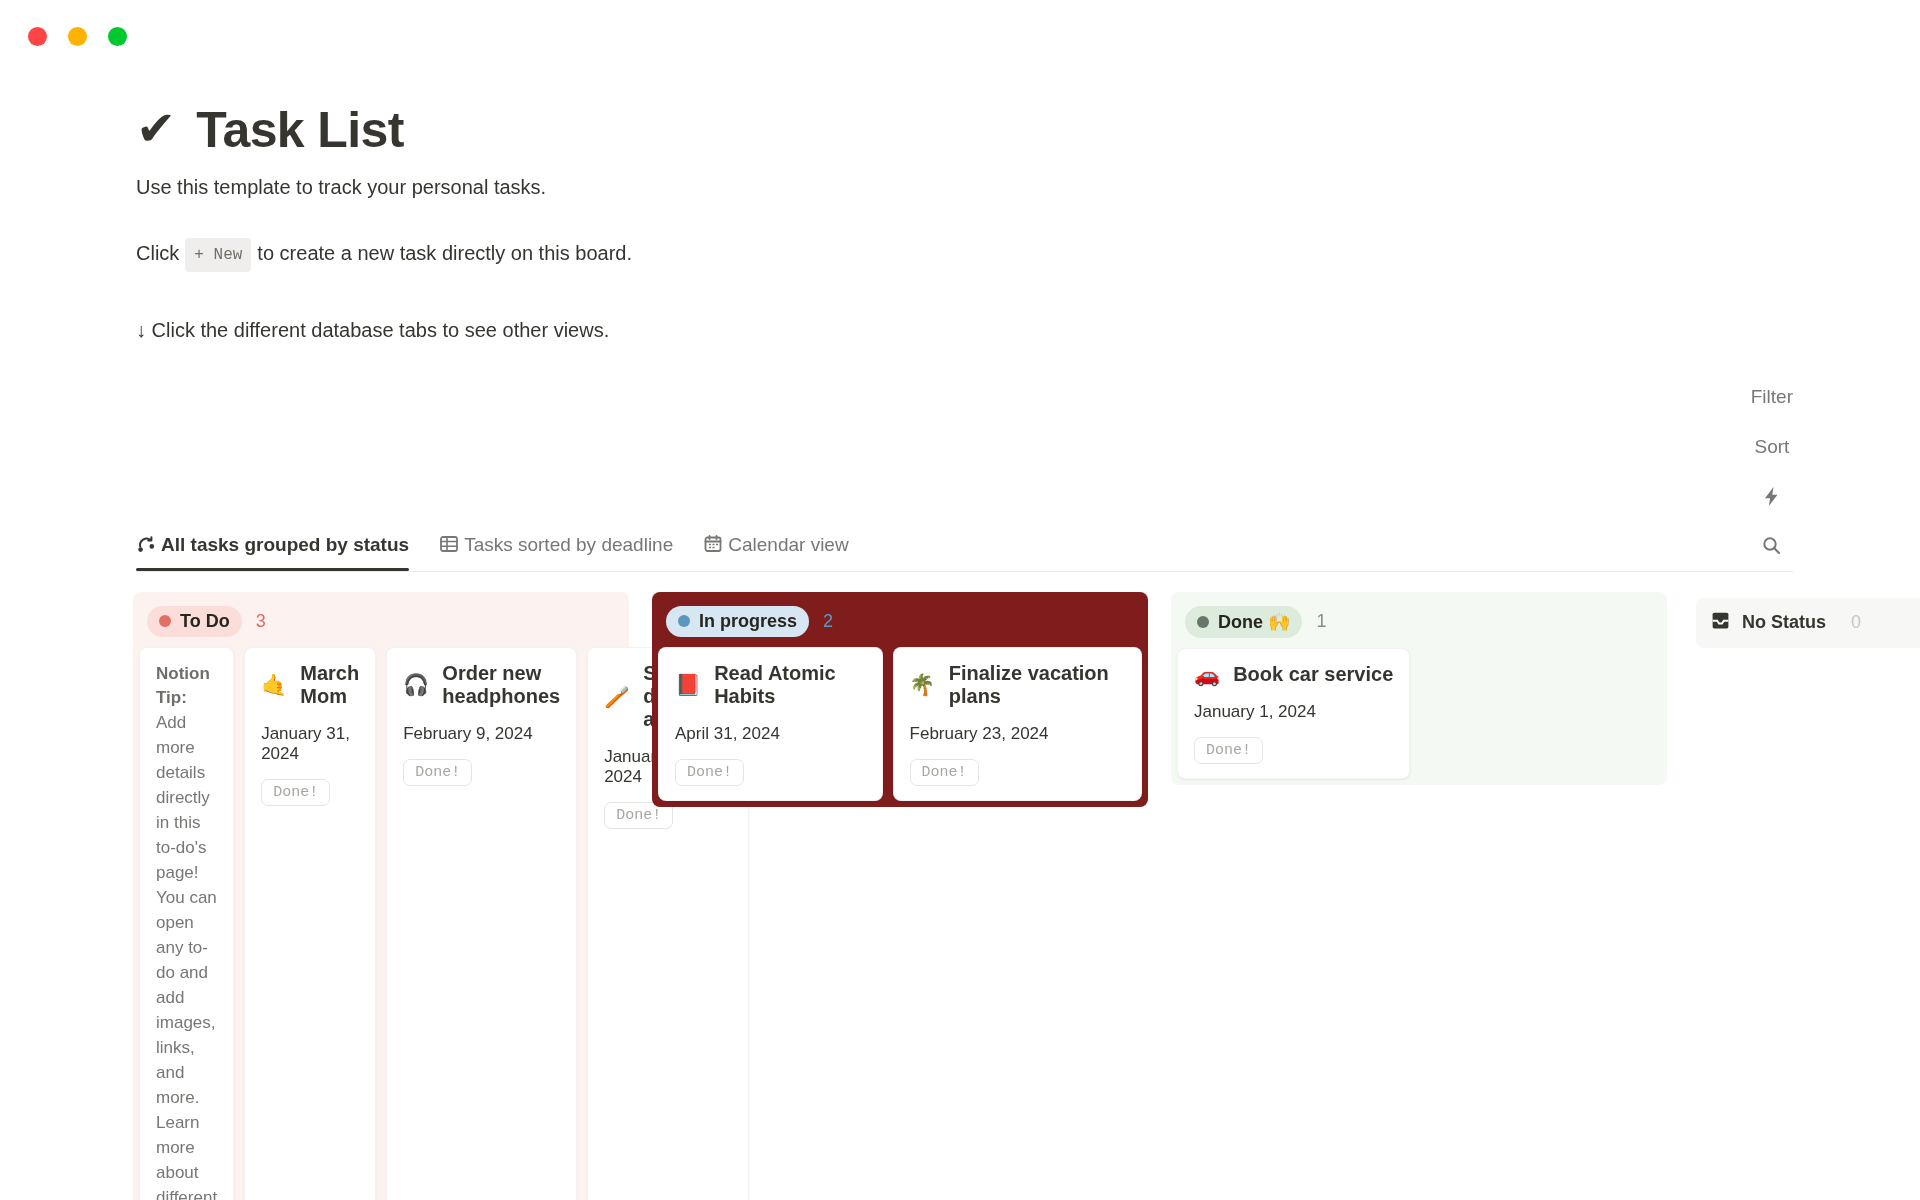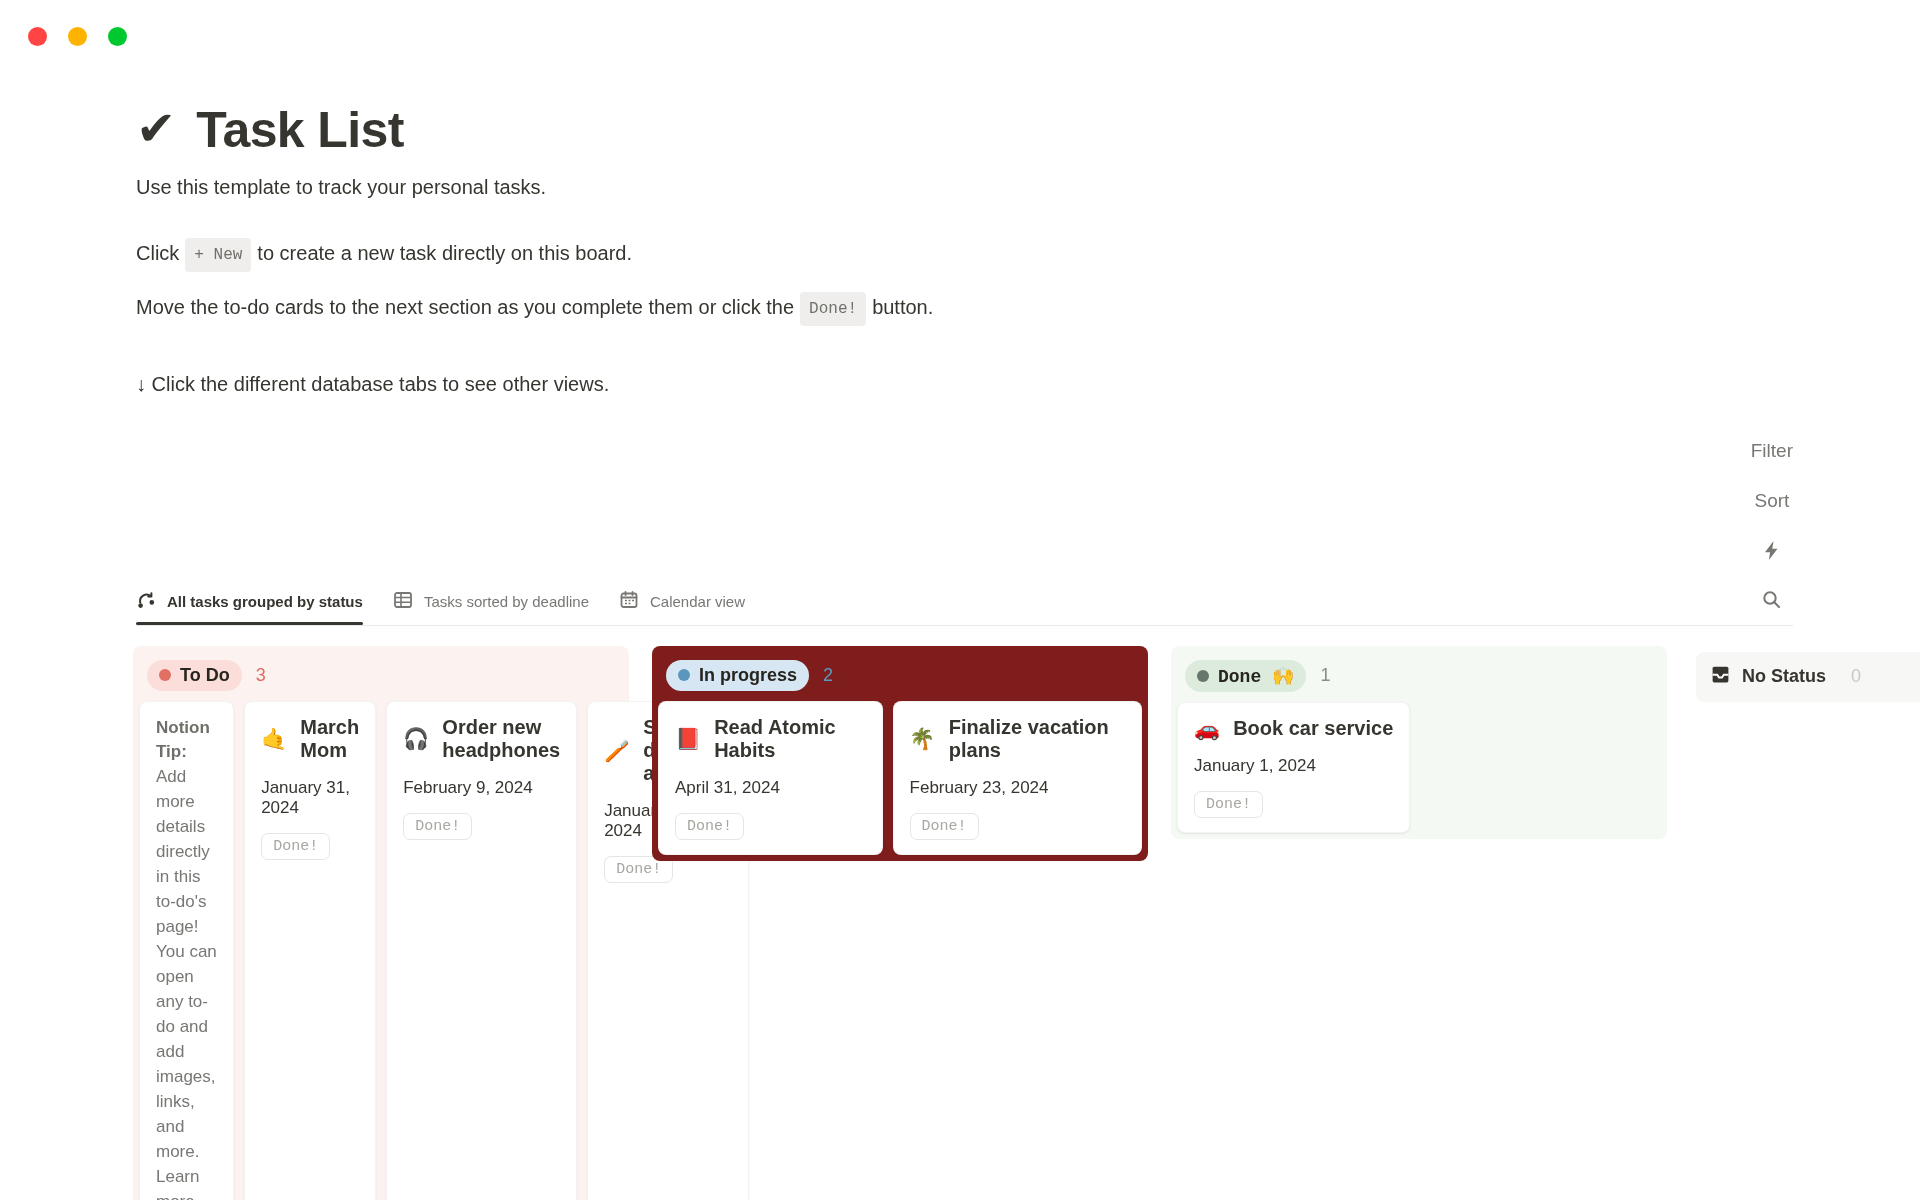--- a/index.html
+++ b/index.html
@@ -12,21 +12,21 @@
   .page-title{font-size:50px;font-weight:700;letter-spacing:-0.6px;line-height:1.15;}
   .subtitle{font-size:20px;margin:0 0 32px 0;}
   .instr{font-size:20px;line-height:30px;margin:0;}
   .instr + .instr{margin-top:4px;}
   .chip{display:inline-block;background:#EFEEEC;border-radius:4px;padding:2px 9px;
     font-family:"Liberation Mono","DejaVu Sans Mono",monospace;font-size:16px;color:#70706B;margin:8px 6px;
     transform:translateY(-1px);}
   .hint{font-size:20px;margin:38px 0 0 0;}
   .tabrow{display:flex;justify-content:space-between;align-items:flex-end;margin-top:44px;margin-right:127px;}
   .tabs{display:flex;gap:30px;}
-  .tab{display:flex;align-items:flex-end;gap:11px;font-size:15px;color:#787774;padding-bottom:15px;position:relative;cursor:pointer;}
+  .tab{display:flex;align-items:flex-start;gap:5px;font-size:19px;color:#787774;padding-bottom:15px;position:relative;cursor:pointer;}
   .tab.active{color:#37352F;font-weight:700;}
   .tab.active::after{content:"";position:absolute;left:0;right:0;bottom:0;height:3px;background:#37352F;border-radius:2px;}
   .tab svg{display:block;}
   .toolbar{display:flex;align-items:center;gap:28px;color:#787774;font-size:19px;padding-bottom:15px;flex-direction:column;}
   .toolbar .tbtn{cursor:pointer;display:flex;align-items:center;}
   .divider{height:1px;background:#E9E9E7;width:1657px;}
   .board{display:flex;gap:23px;margin-top:20px;margin-left:-3px;align-items:flex-start;}
   .column{width:496px;flex:none;border-radius:8px;padding:6px;box-sizing:border-box;}
   .col-header{display:flex;align-items:center;padding:8px 8px 10px 8px;}
   .pill{display:inline-flex;align-items:center;gap:9px;padding:5px 12px;border-radius:999px;font-size:18px;font-weight:700;color:#27251F;}
@@ -55,21 +55,20 @@
   </div>
 
 <main class="page">
   <div class="title-row">
     <span class="title-icon">✔</span>
     <span class="page-title">Task List</span>
   </div>
   <p class="subtitle">Use this template to track your personal tasks.</p>
 
   <p class="instr"><span>Click</span><span class="chip">+ New</span><span>to create a new task directly on this board.</span></p>
-  <p class="instr"><span>Move the to-do cards to the next section as you complete them or click the</span><span class="chip">Done!</span><span>button.</span></p>
 
   <p class="hint">↓ Click the different database tabs to see other views.</p>
 
   <div class="tabrow">
     <div class="tabs">
       <div class="tab active">
         <span>
             <svg width="20" height="20" viewBox="0 0 20 20">
               <path d="M4.2 12.5a6.6 6.6 0 0 1 10.4-6.6" fill="none" stroke="#37352F" stroke-width="2" stroke-linecap="round"></path>
               <path d="M15.4 3.2v3.2h-3.2" fill="none" stroke="#37352F" stroke-width="2" stroke-linecap="round" stroke-linejoin="round"></path>
@@ -156,21 +155,21 @@
               <span>Read Atomic Habits</span>
             </div><div class="card-date">April 31, 2024</div><span class="done-btn">Done!</span></div>
           <div class="card"><div class="card-title">
               <span class="card-emoji">🌴</span>
               <span>Finalize vacation plans</span>
             </div><div class="card-date">February 23, 2024</div><span class="done-btn">Done!</span></div>
         </div>
       </div>
       <div class="column" style="background: rgb(244, 249, 244);">
         <div class="col-header">
-          <span class="pill" style="background: rgb(220, 235, 220); font-family: Liberation Mono, monospace;">
+          <span class="pill" style="background: rgb(220, 235, 220);">
             <span class="dot" style="background: rgb(102, 118, 107);"></span>
             <span>Done 🙌</span>
           </span>
           <span class="count" style="color: rgb(139, 139, 135);">1</span>
         </div>
         <div class="cards">
           <div class="card"><div class="card-title">
               <span class="card-emoji">🚗</span>
               <span>Book car service</span>
             </div><div class="card-date">January 1, 2024</div><span class="done-btn">Done!</span></div>

